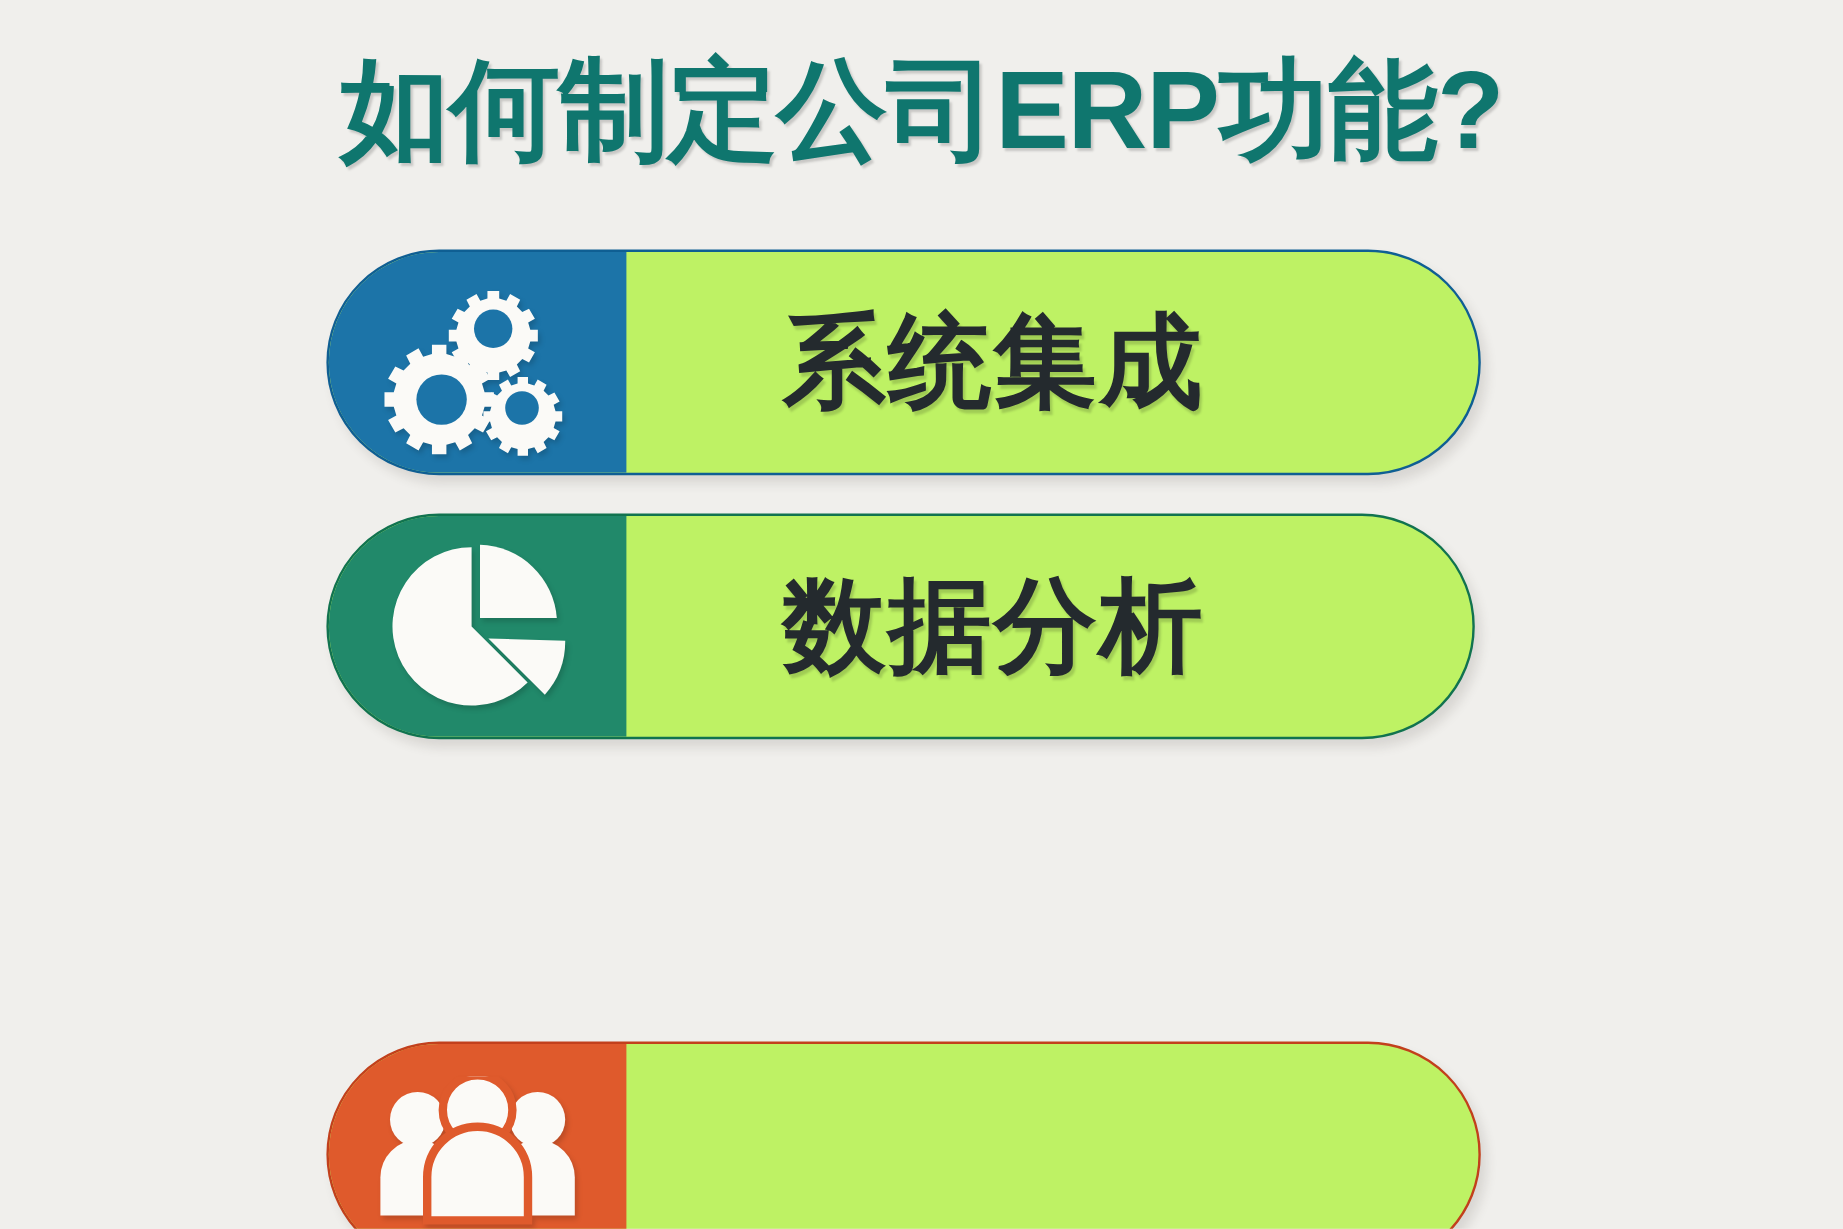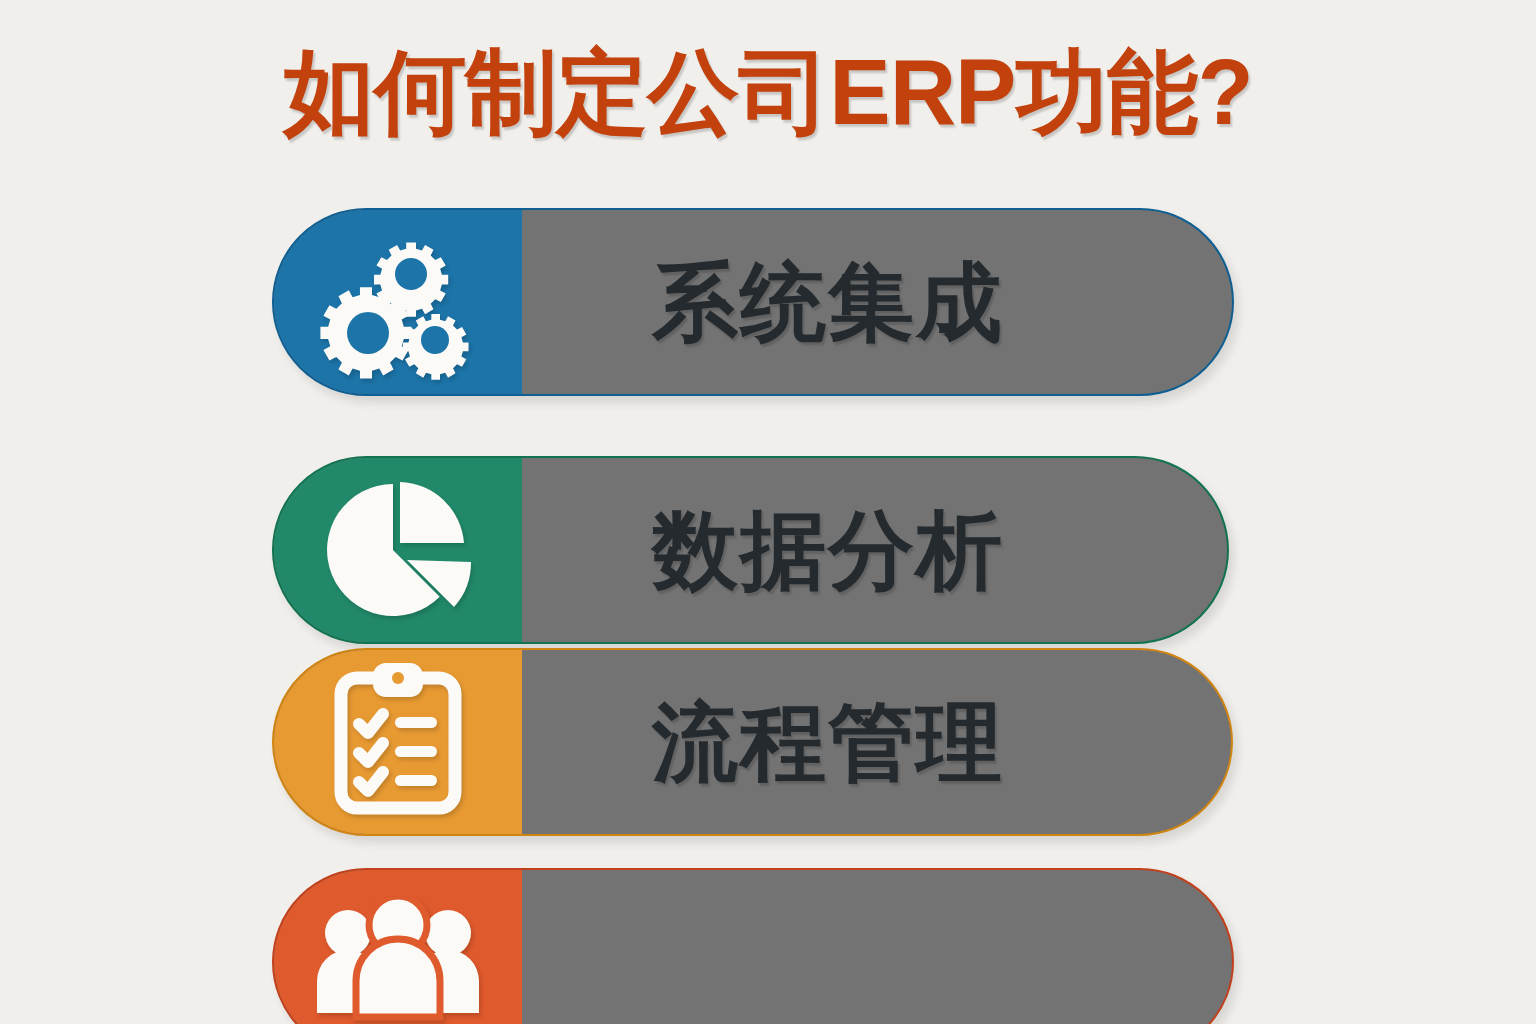--- a/index.html
+++ b/index.html
@@ -25,49 +25,49 @@
   .title {
     position: absolute;
     left: 0;
     top: 44px;
     width: 1536px;
     text-align: center;
     font-size: 92px;
     line-height: 1.05;
     font-weight: 700;
     letter-spacing: -1px;
-    color: #c2410c;
+    color: #0f766e;
     text-shadow: 2px 3px 2px rgba(0,0,0,0.17);
     white-space: nowrap;
   }
 
   
   .rows {
     position: absolute;
     left: 0;
     top: 0;
     width: 1536px;
     height: 1024px;
   }
 
   .row {
     position: absolute;
     left: 272px;
     height: 188px;
     border-radius: 94px;
-    background: #737373;
+    background: #bef264;
     box-shadow: 5px 7px 9px rgba(60,55,45,0.13);
     overflow: hidden;
     display: flex;
     align-items: center;
     box-sizing: border-box;
   }
 
   .row-1 { top: 208px; width: 962px; border: 2.5px solid #0f5f93; }
-  .row-2 { top: 428px; width: 957px; border: 2.5px solid #11734f; margin-top: 28px; }
+  .row-2 { top: 428px; width: 957px; border: 2.5px solid #11734f; }
   .row-3 { top: 648px; width: 961px; border: 2.5px solid #d08412; }
   .row-4 { top: 868px; width: 962px; border: 2.5px solid #c2401c; }
 
   .icon-panel {
     width: 248px;
     height: 100%;
     flex: 0 0 248px;
     display: flex;
     align-items: center;
     justify-content: center;
@@ -138,42 +138,20 @@
 
             <path d="M87,12 A66,66 0 0,1 151,73 L87,73 Z"></path>
 
             <path d="M90,86 L137,133 A66,66 0 0,0 154,88 L90,86 Z" transform="translate(4,4)"></path>
           </svg>
         </span>
       </div>
       <div class="row-label">数据分析</div>
     </div>
 
-    <div class="row row-3">
-      <div class="icon-panel">
-        <span>
-          <svg width="150" height="160" viewBox="0 0 150 160" fill="none">
-
-            <rect x="18" y="16" width="114" height="130" rx="16" ry="16" stroke="#fbfaf7" stroke-width="13" fill="none"></rect>
-
-            <rect x="50" y="1" width="50" height="34" rx="13" ry="13" fill="#fbfaf7"></rect>
-            <circle cx="75" cy="16" r="6" fill="#e89a32"></circle>
-
-            <path d="M36,62 L45,71 L60,52" stroke="#fbfaf7" stroke-width="12" stroke-linecap="round" stroke-linejoin="round"></path>
-            <path d="M36,91 L45,100 L60,81" stroke="#fbfaf7" stroke-width="12" stroke-linecap="round" stroke-linejoin="round"></path>
-            <path d="M36,120 L45,129 L60,110" stroke="#fbfaf7" stroke-width="12" stroke-linecap="round" stroke-linejoin="round"></path>
-
-            <rect x="72" y="55" width="42" height="11" rx="5.5" fill="#fbfaf7"></rect>
-            <rect x="72" y="84" width="42" height="11" rx="5.5" fill="#fbfaf7"></rect>
-            <rect x="72" y="113" width="42" height="11" rx="5.5" fill="#fbfaf7"></rect>
-          </svg>
-        </span>
-      </div>
-      <div class="row-label">流程管理</div>
-    </div>
 
     <div class="row row-4">
       <div class="icon-panel">
         <span>
           <svg width="180" height="130" viewBox="0 0 180 130" fill="#fbfaf7">
 
             <circle cx="40" cy="36" r="23"></circle>
             <path d="M9,116 L9,84 A31,31 0 0,1 71,84 L71,116 Z"></path>
 
             <circle cx="140" cy="36" r="23"></circle>

